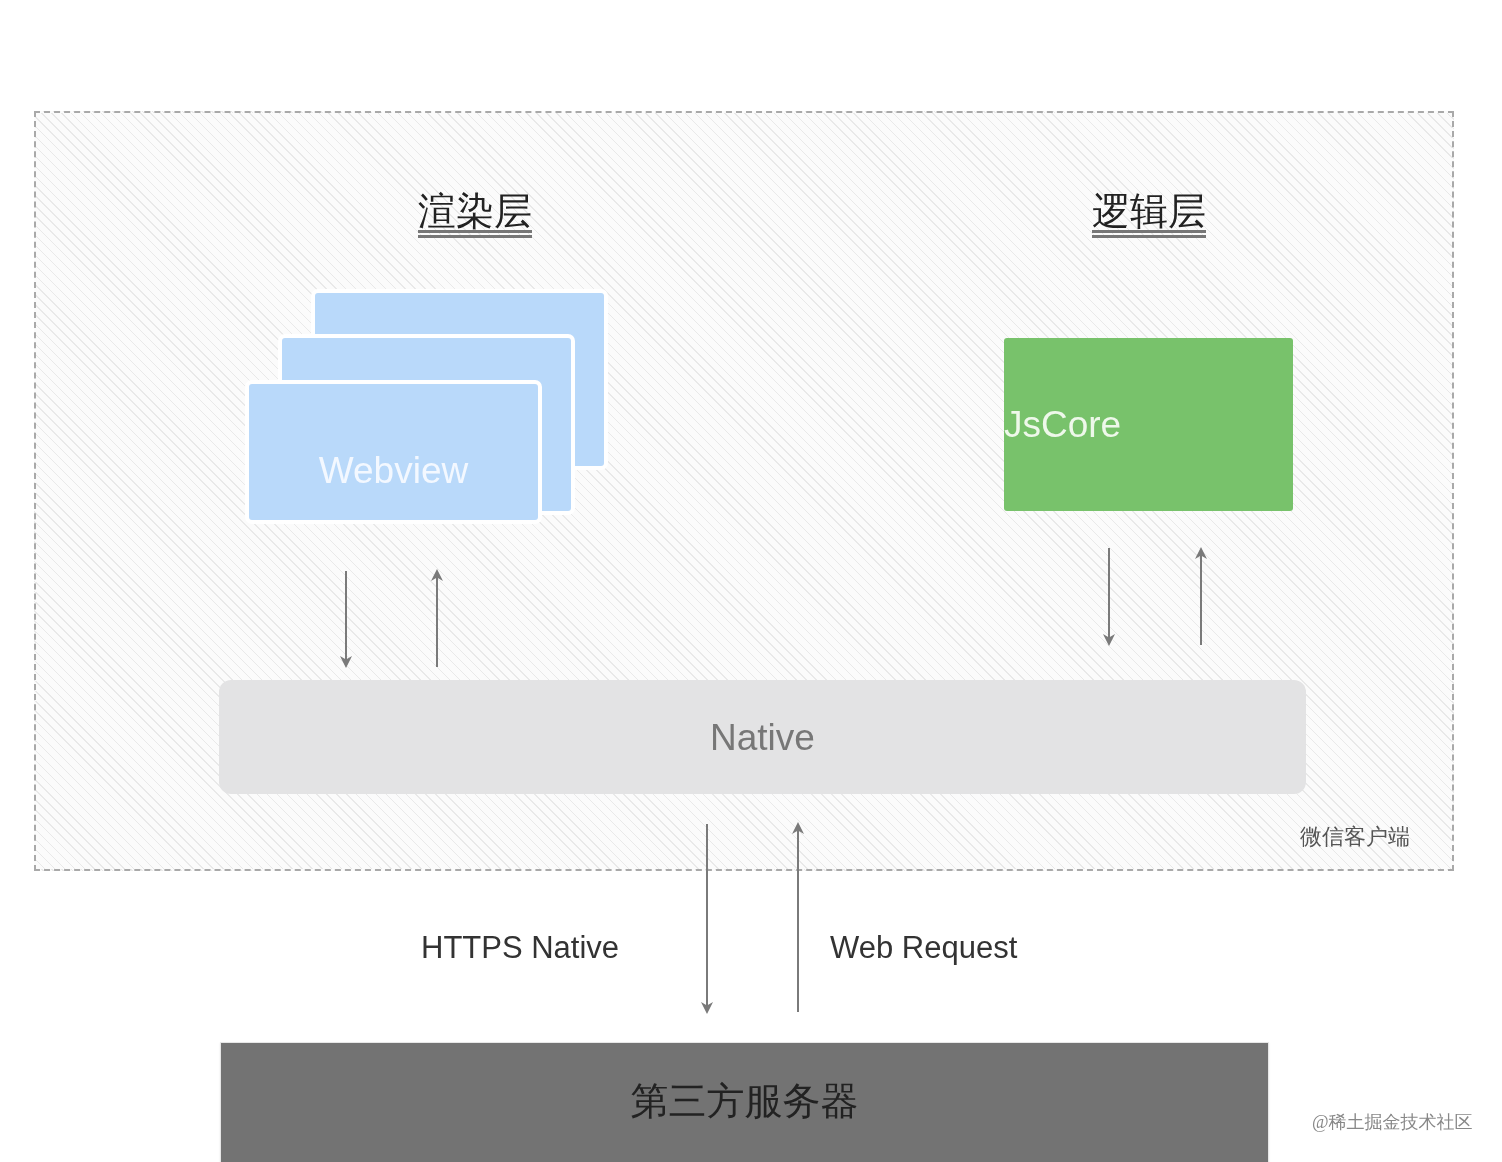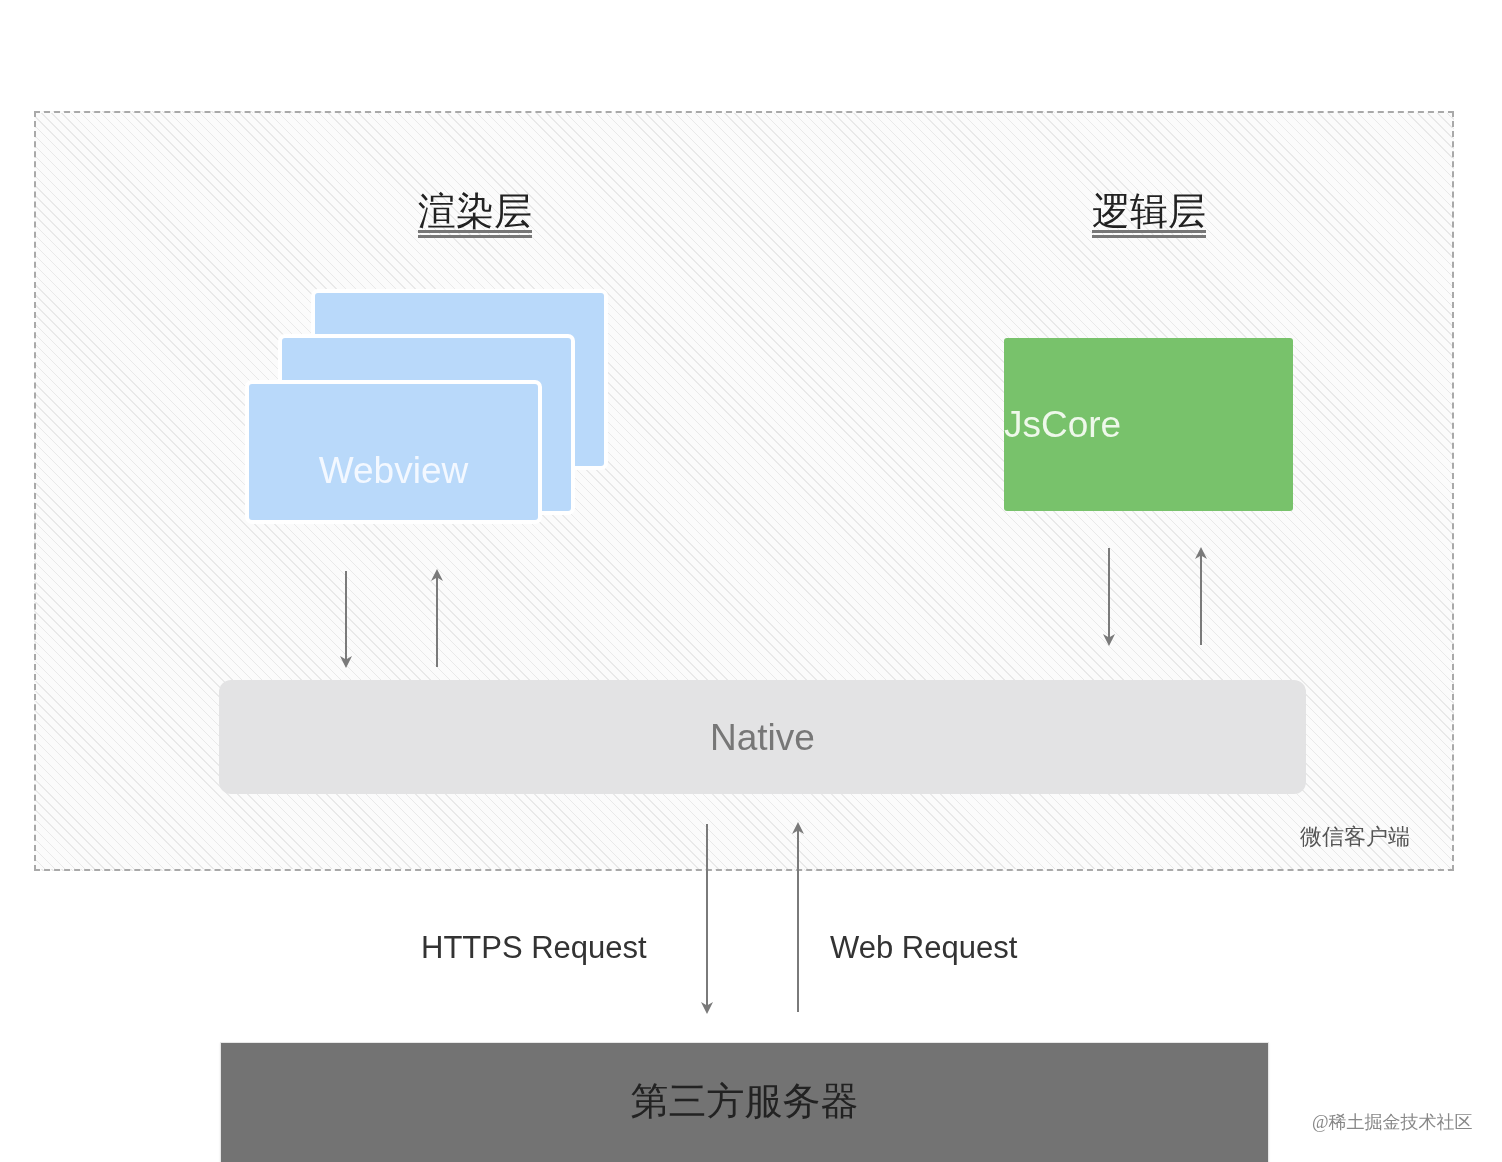--- a/index.html
+++ b/index.html
@@ -83,21 +83,21 @@
 <div class="jscore-box">
   <div class="jscore-label">JsCore</div>
 </div>
 
 <div class="native-bar">
   <div class="native-label">Native</div>
 </div>
 
 <div class="client-label">微信客户端</div>
 
-<div class="conn-label" style="left:421px; top:930px;">HTTPS Request</div>
+<div class="conn-label" style="left:421px; top:930px;">HTTPS Native</div>
 <div class="conn-label" style="left:830px; top:930px;">Web Request</div>
 
 <div class="server-box">
   <div class="server-label">第三方服务器</div>
 </div>
 
 <div class="watermark">@稀土掘金技术社区</div>
 
 <svg class="arrows">
   <defs>

